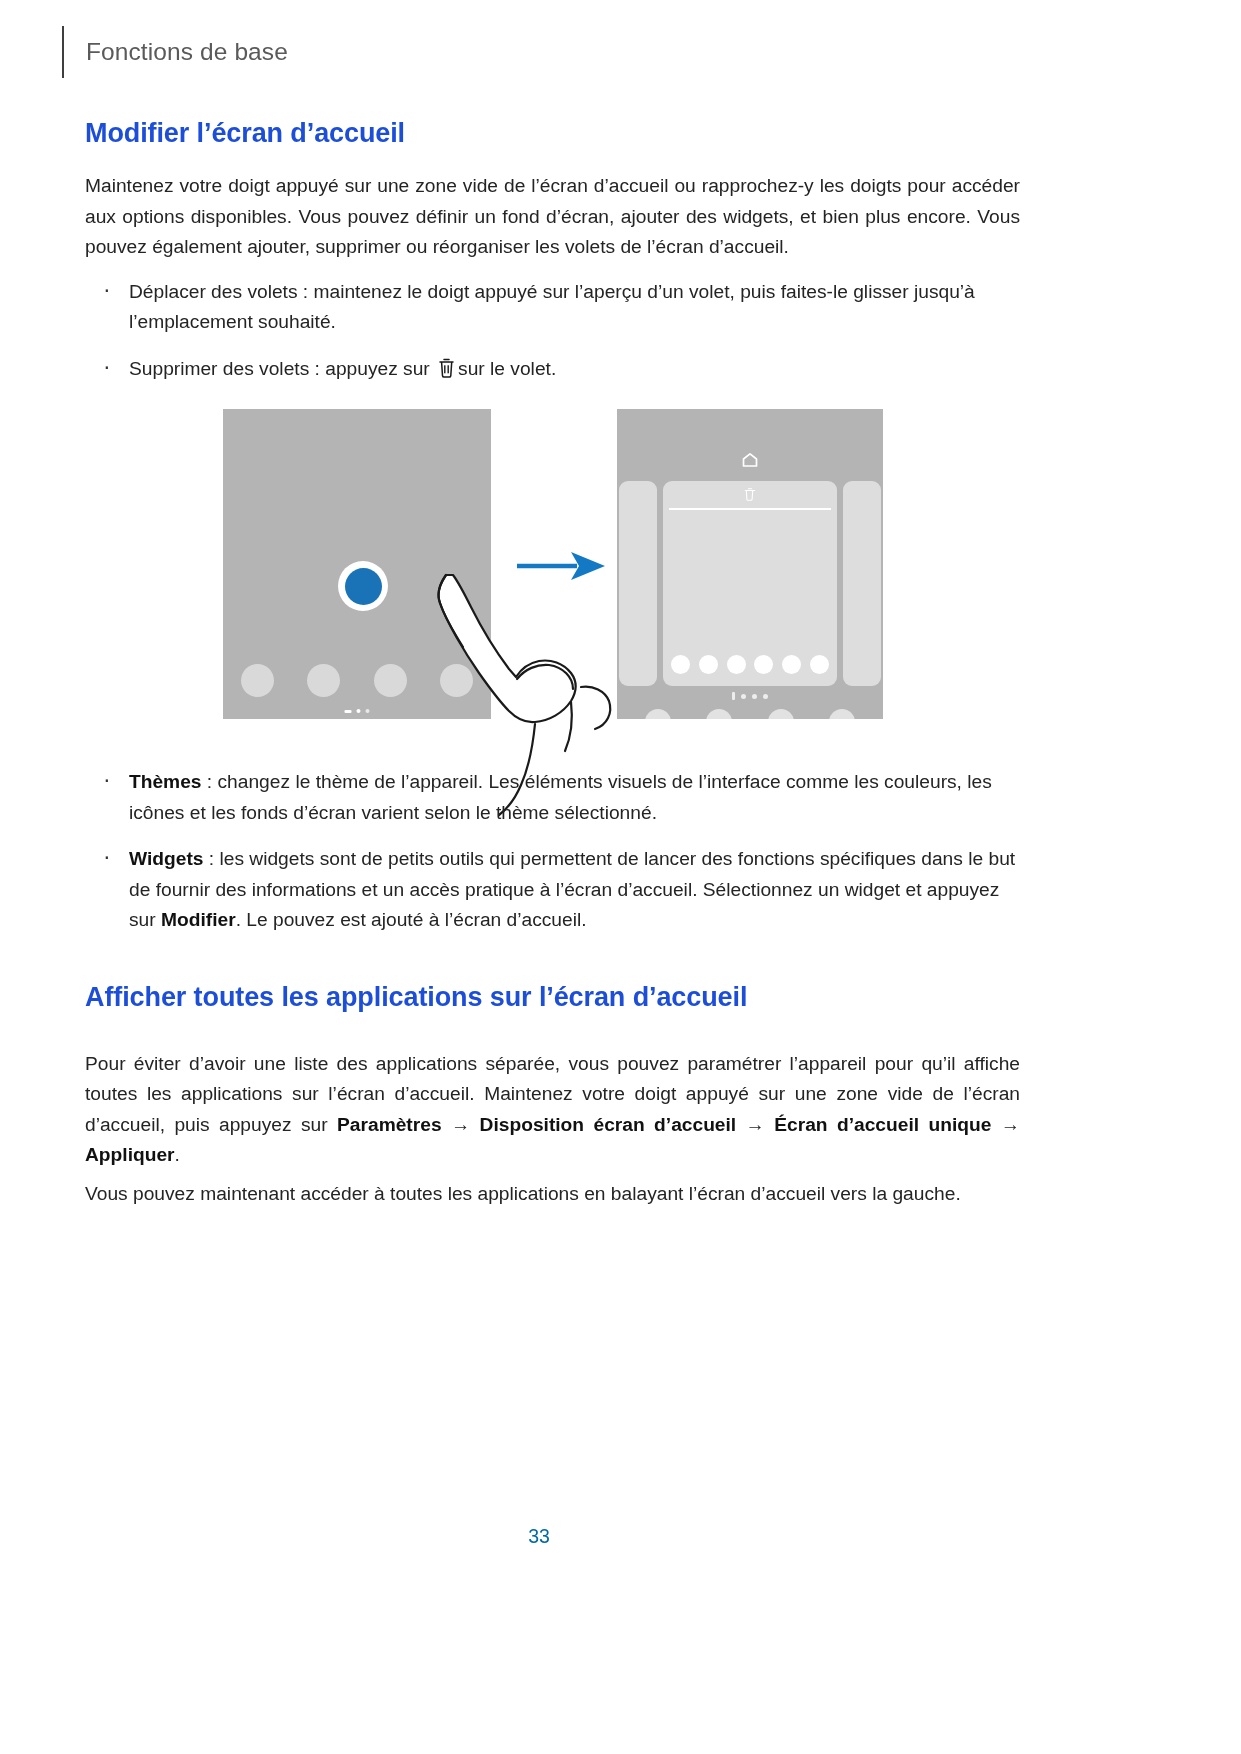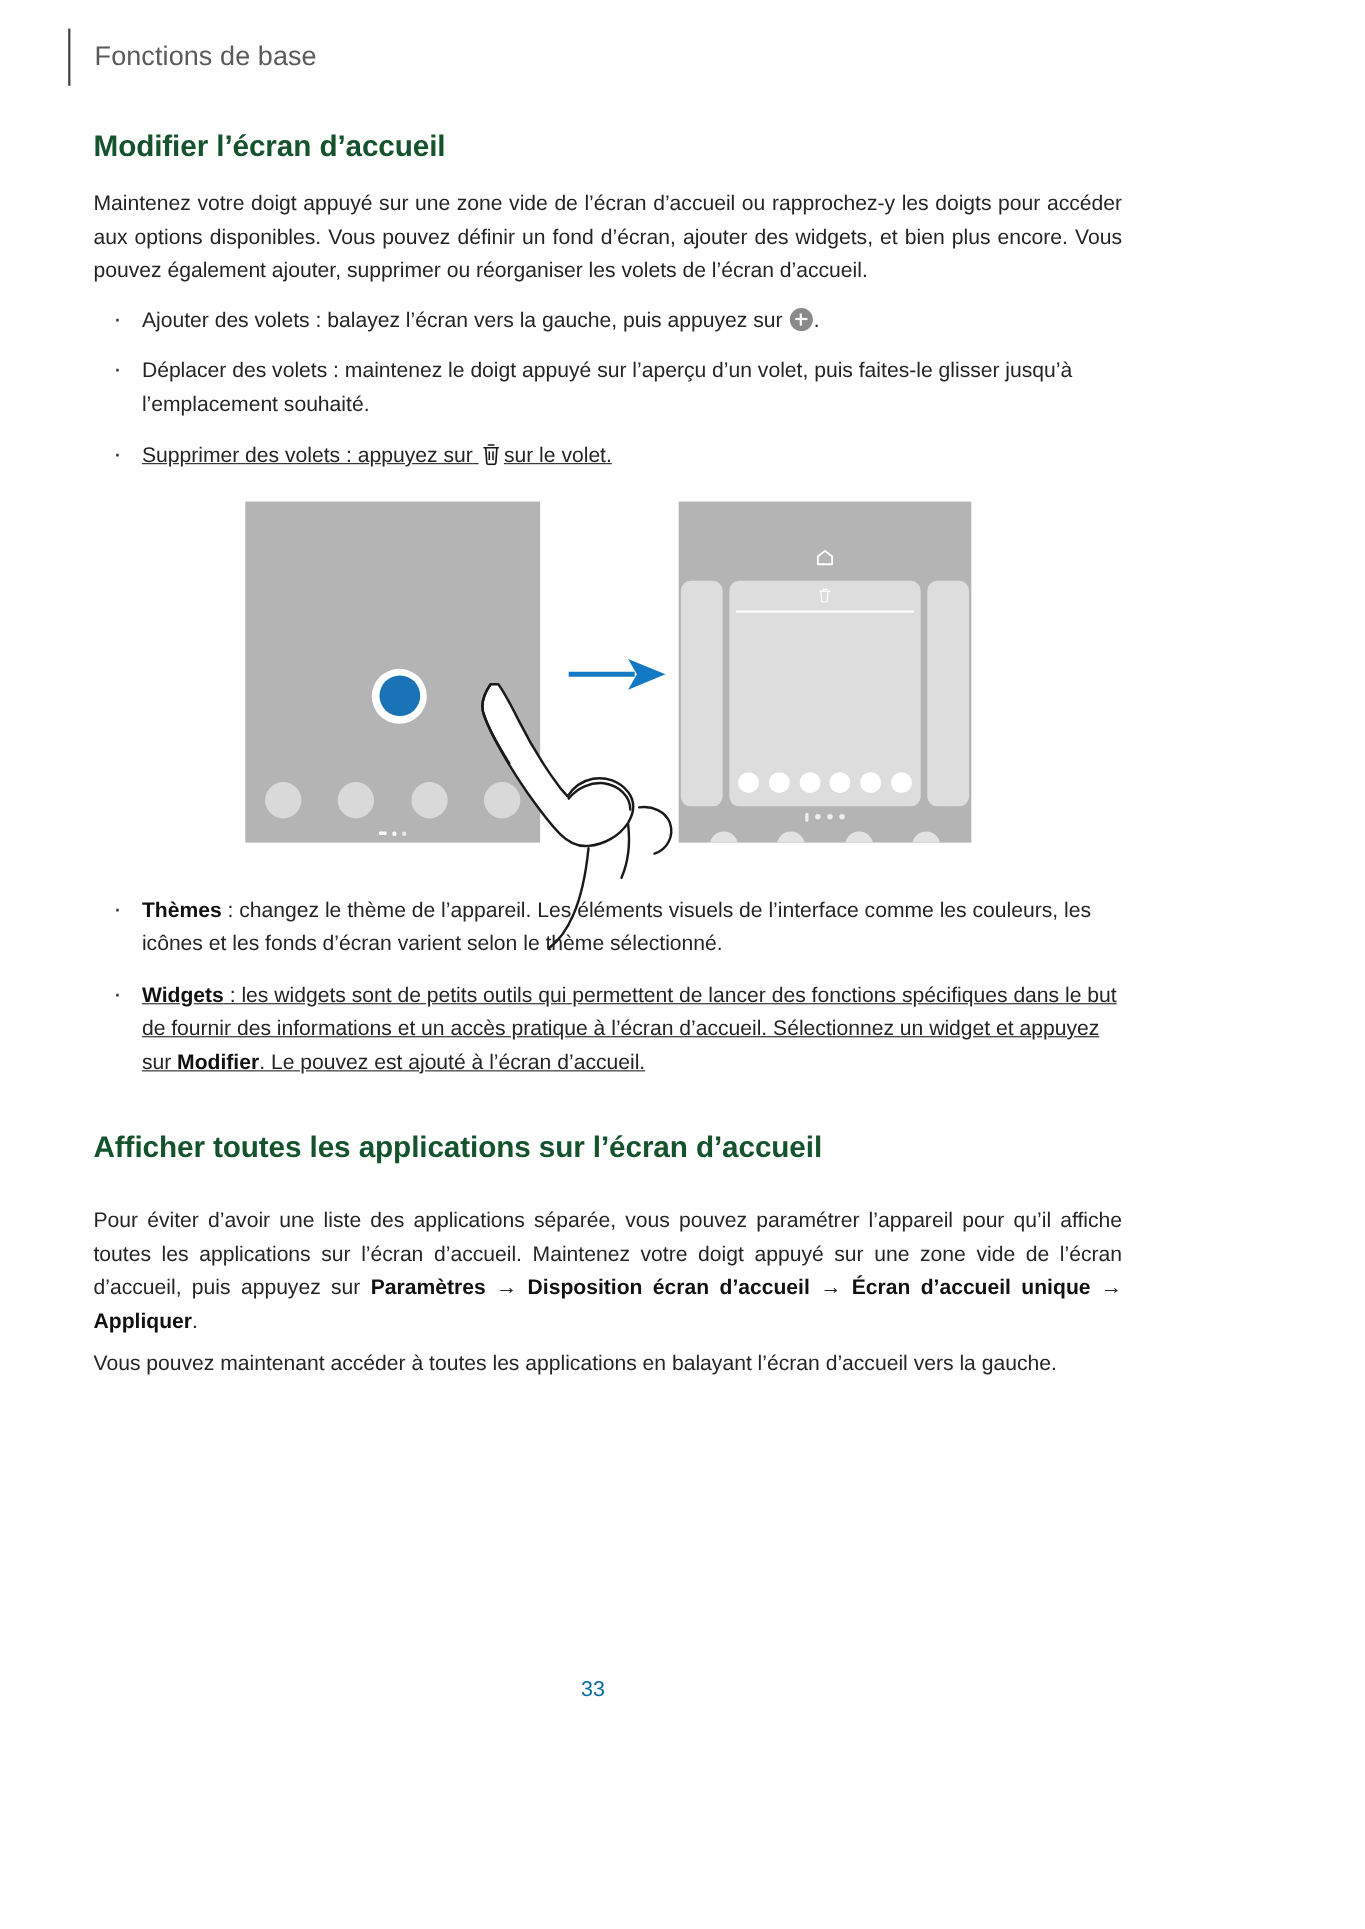--- a/index.html
+++ b/index.html
@@ -48,21 +48,21 @@
   .content {
     position: absolute;
     left: 85px;
     top: 118px;
     width: 935px;
   }
 
   h2.section-title {
     font-size: 27px;
     font-weight: bold;
-    color: #14532d;
+    color: #1d4ed8;
     margin: 0 0 22px 0;
     letter-spacing: -0.1px;
   }
   h2.section-title.second {
     margin-top: 46px;
     margin-bottom: 36px;
   }
 
   p.body {
     font-size: 19.2px;
@@ -82,21 +82,21 @@
   }
   ul.bullets.after-figure { margin-top: 0; }
   ul.bullets li {
     position: relative;
     padding-left: 44px;
     font-size: 19.2px;
     line-height: 30.5px;
     margin-bottom: 16px;
     color: #242424;
   }
-  ul.bullets li:last-child { margin-bottom: 0; text-decoration: underline; }
+  ul.bullets li:last-child { margin-bottom: 0; }
   ul.bullets li::before {
     content: "\00B7";
     position: absolute;
     left: 18px;
     top: -3px;
     font-size: 23px;
     color: #333;
     line-height: 30.5px;
   }
   .b { font-weight: bold; color: #111; }
@@ -313,24 +313,20 @@
     <div class="header-title">Fonctions de base</div>
   </div>
 
   <div class="content">
 
     <h2 class="section-title">Modifier l’écran d’accueil</h2>
 
     <p class="body">Maintenez votre doigt appuyé sur une zone vide de l’écran d’accueil ou rapprochez-y les doigts pour accéder aux options disponibles. Vous pouvez définir un fond d’écran, ajouter des widgets, et bien plus encore. Vous pouvez également ajouter, supprimer ou réorganiser les volets de l’écran d’accueil.</p>
 
     <ul class="bullets">
-      <li>
-        <span>Ajouter des volets : balayez l’écran vers la gauche, puis appuyez sur</span>
-        <span class="inline-plus"></span><span>.</span>
-      </li>
       <li>Déplacer des volets : maintenez le doigt appuyé sur l’aperçu d’un volet, puis faites-le glisser jusqu’à l’emplacement souhaité.</li>
       <li>
         <span>Supprimer des volets : appuyez sur</span>
         <span class="inline-trash">
           <svg width="19" height="21" viewBox="0 0 19 21">
             <path d="M7 2.5 h5 M3 5 h13 M4.6 5.2 l.9 13.4 a1.6 1.6 0 0 0 1.6 1.5 h5.1 a1.6 1.6 0 0 0 1.6 -1.5 l.9 -13.4" fill="none" stroke="#1a1a1a" stroke-width="1.5" stroke-linecap="round"></path>
             <rect x="7.1" y="8.3" width="1.4" height="8" fill="#1a1a1a"></rect>
             <rect x="10.5" y="8.3" width="1.4" height="8" fill="#1a1a1a"></rect>
           </svg>
         </span><span>sur le volet.</span>

